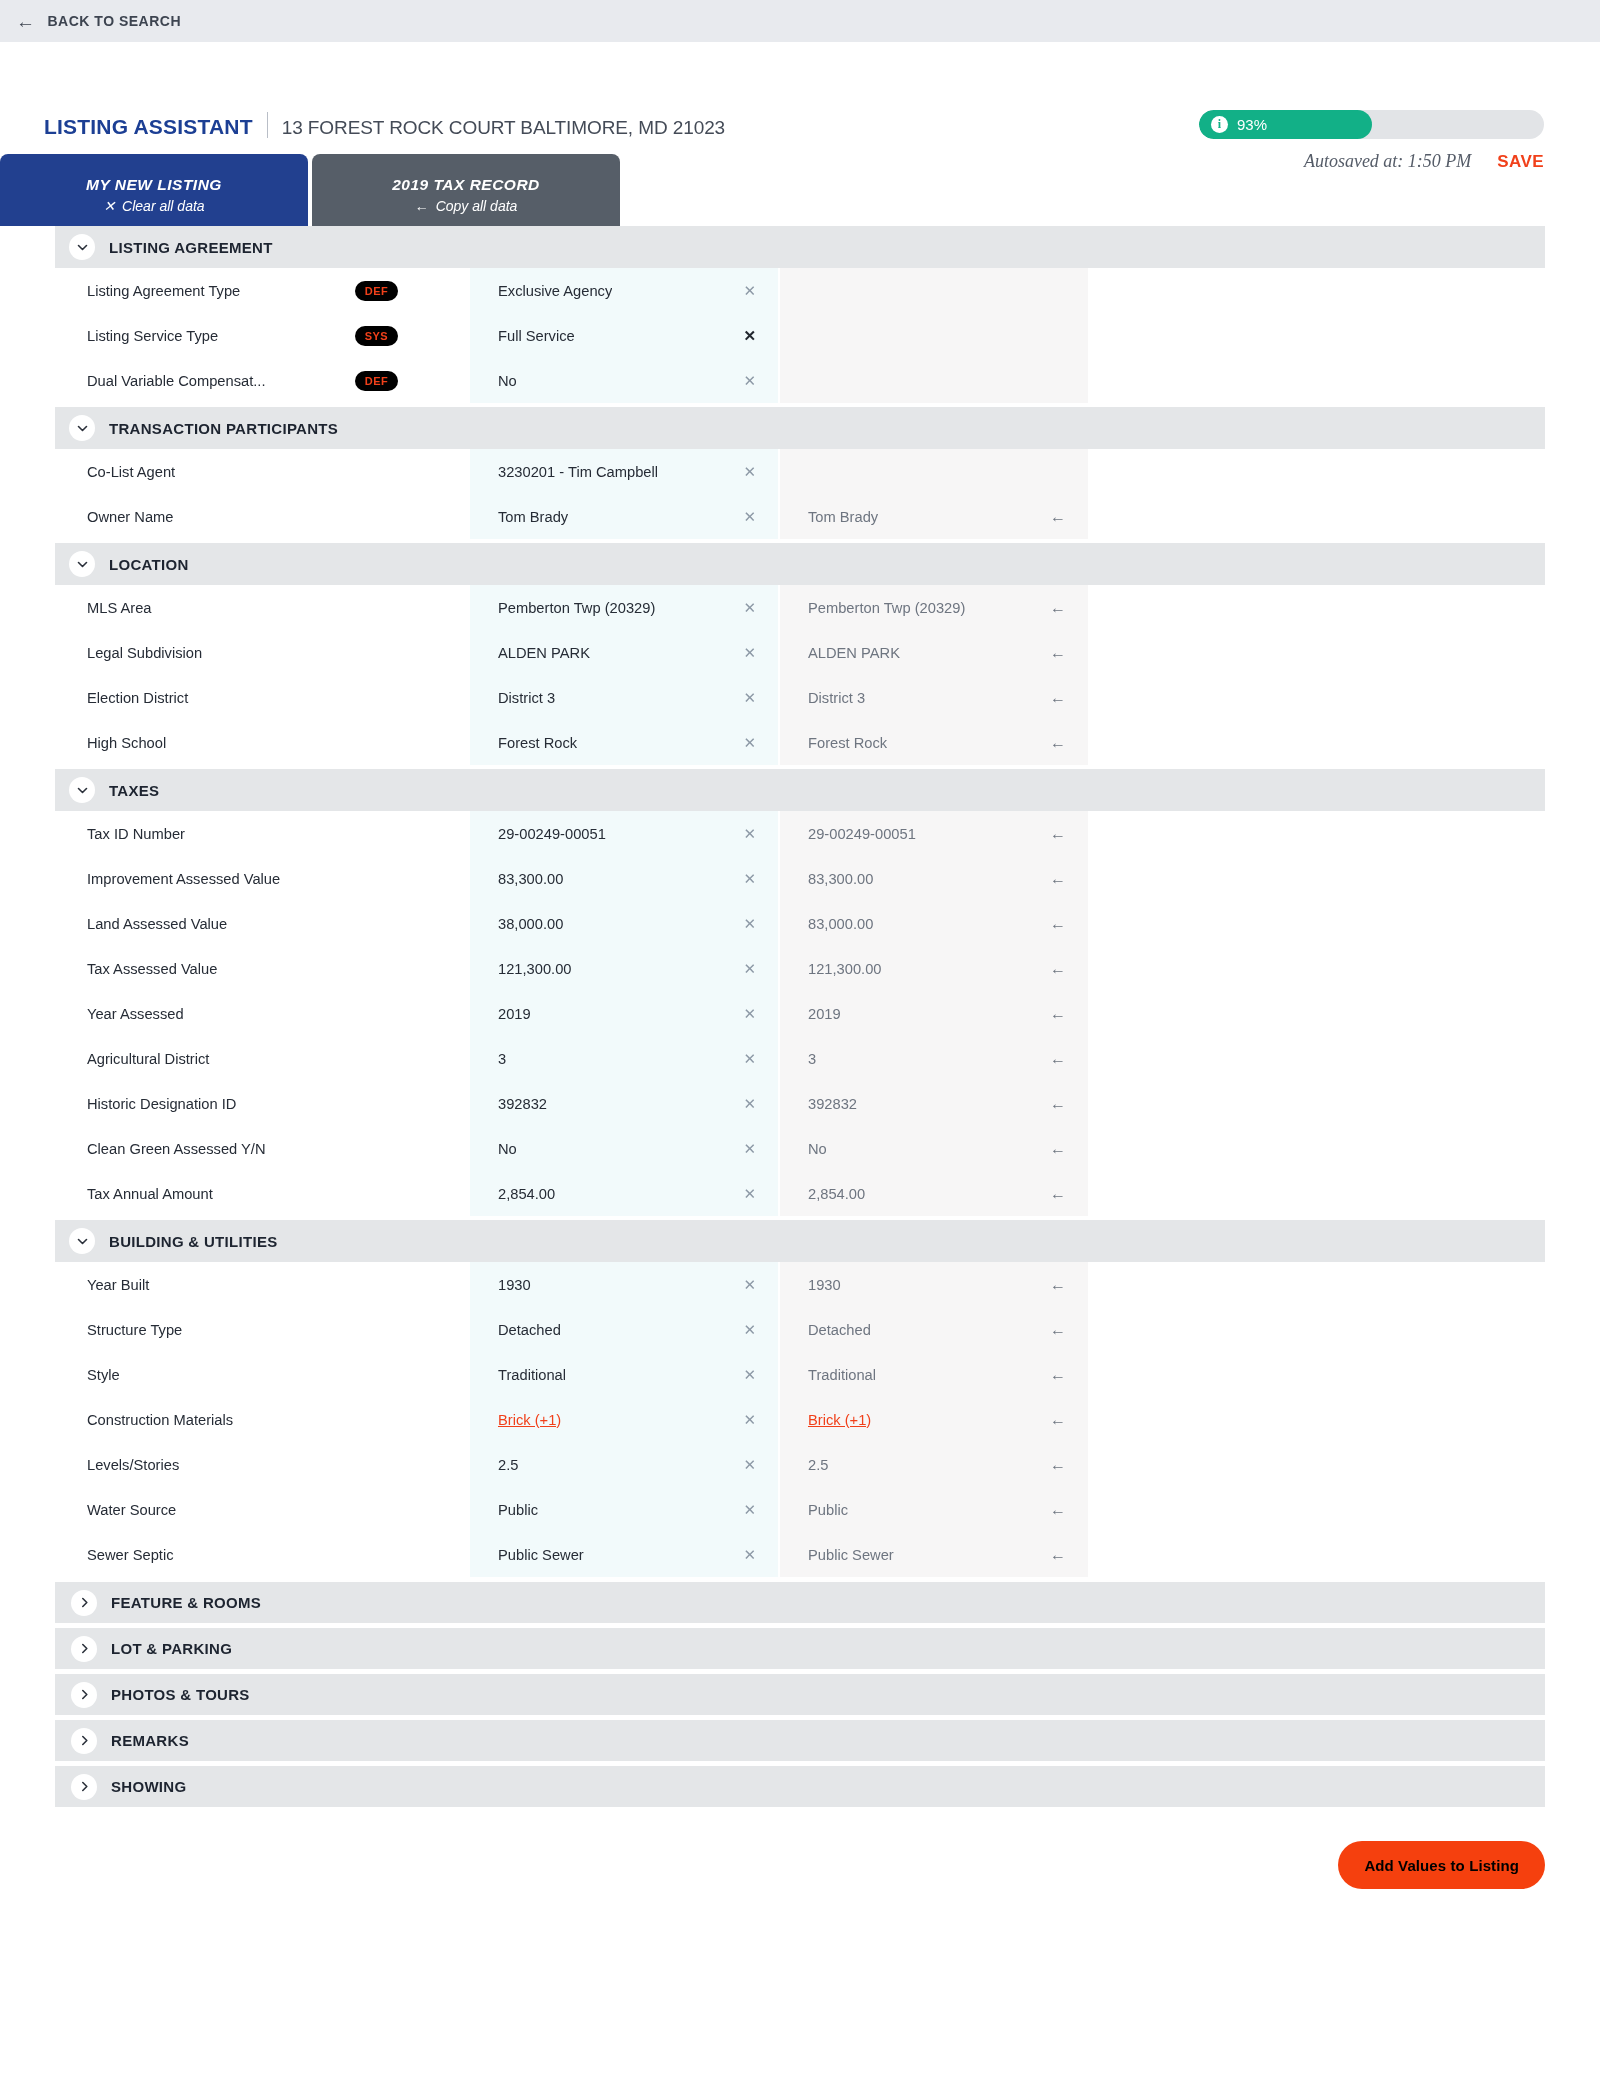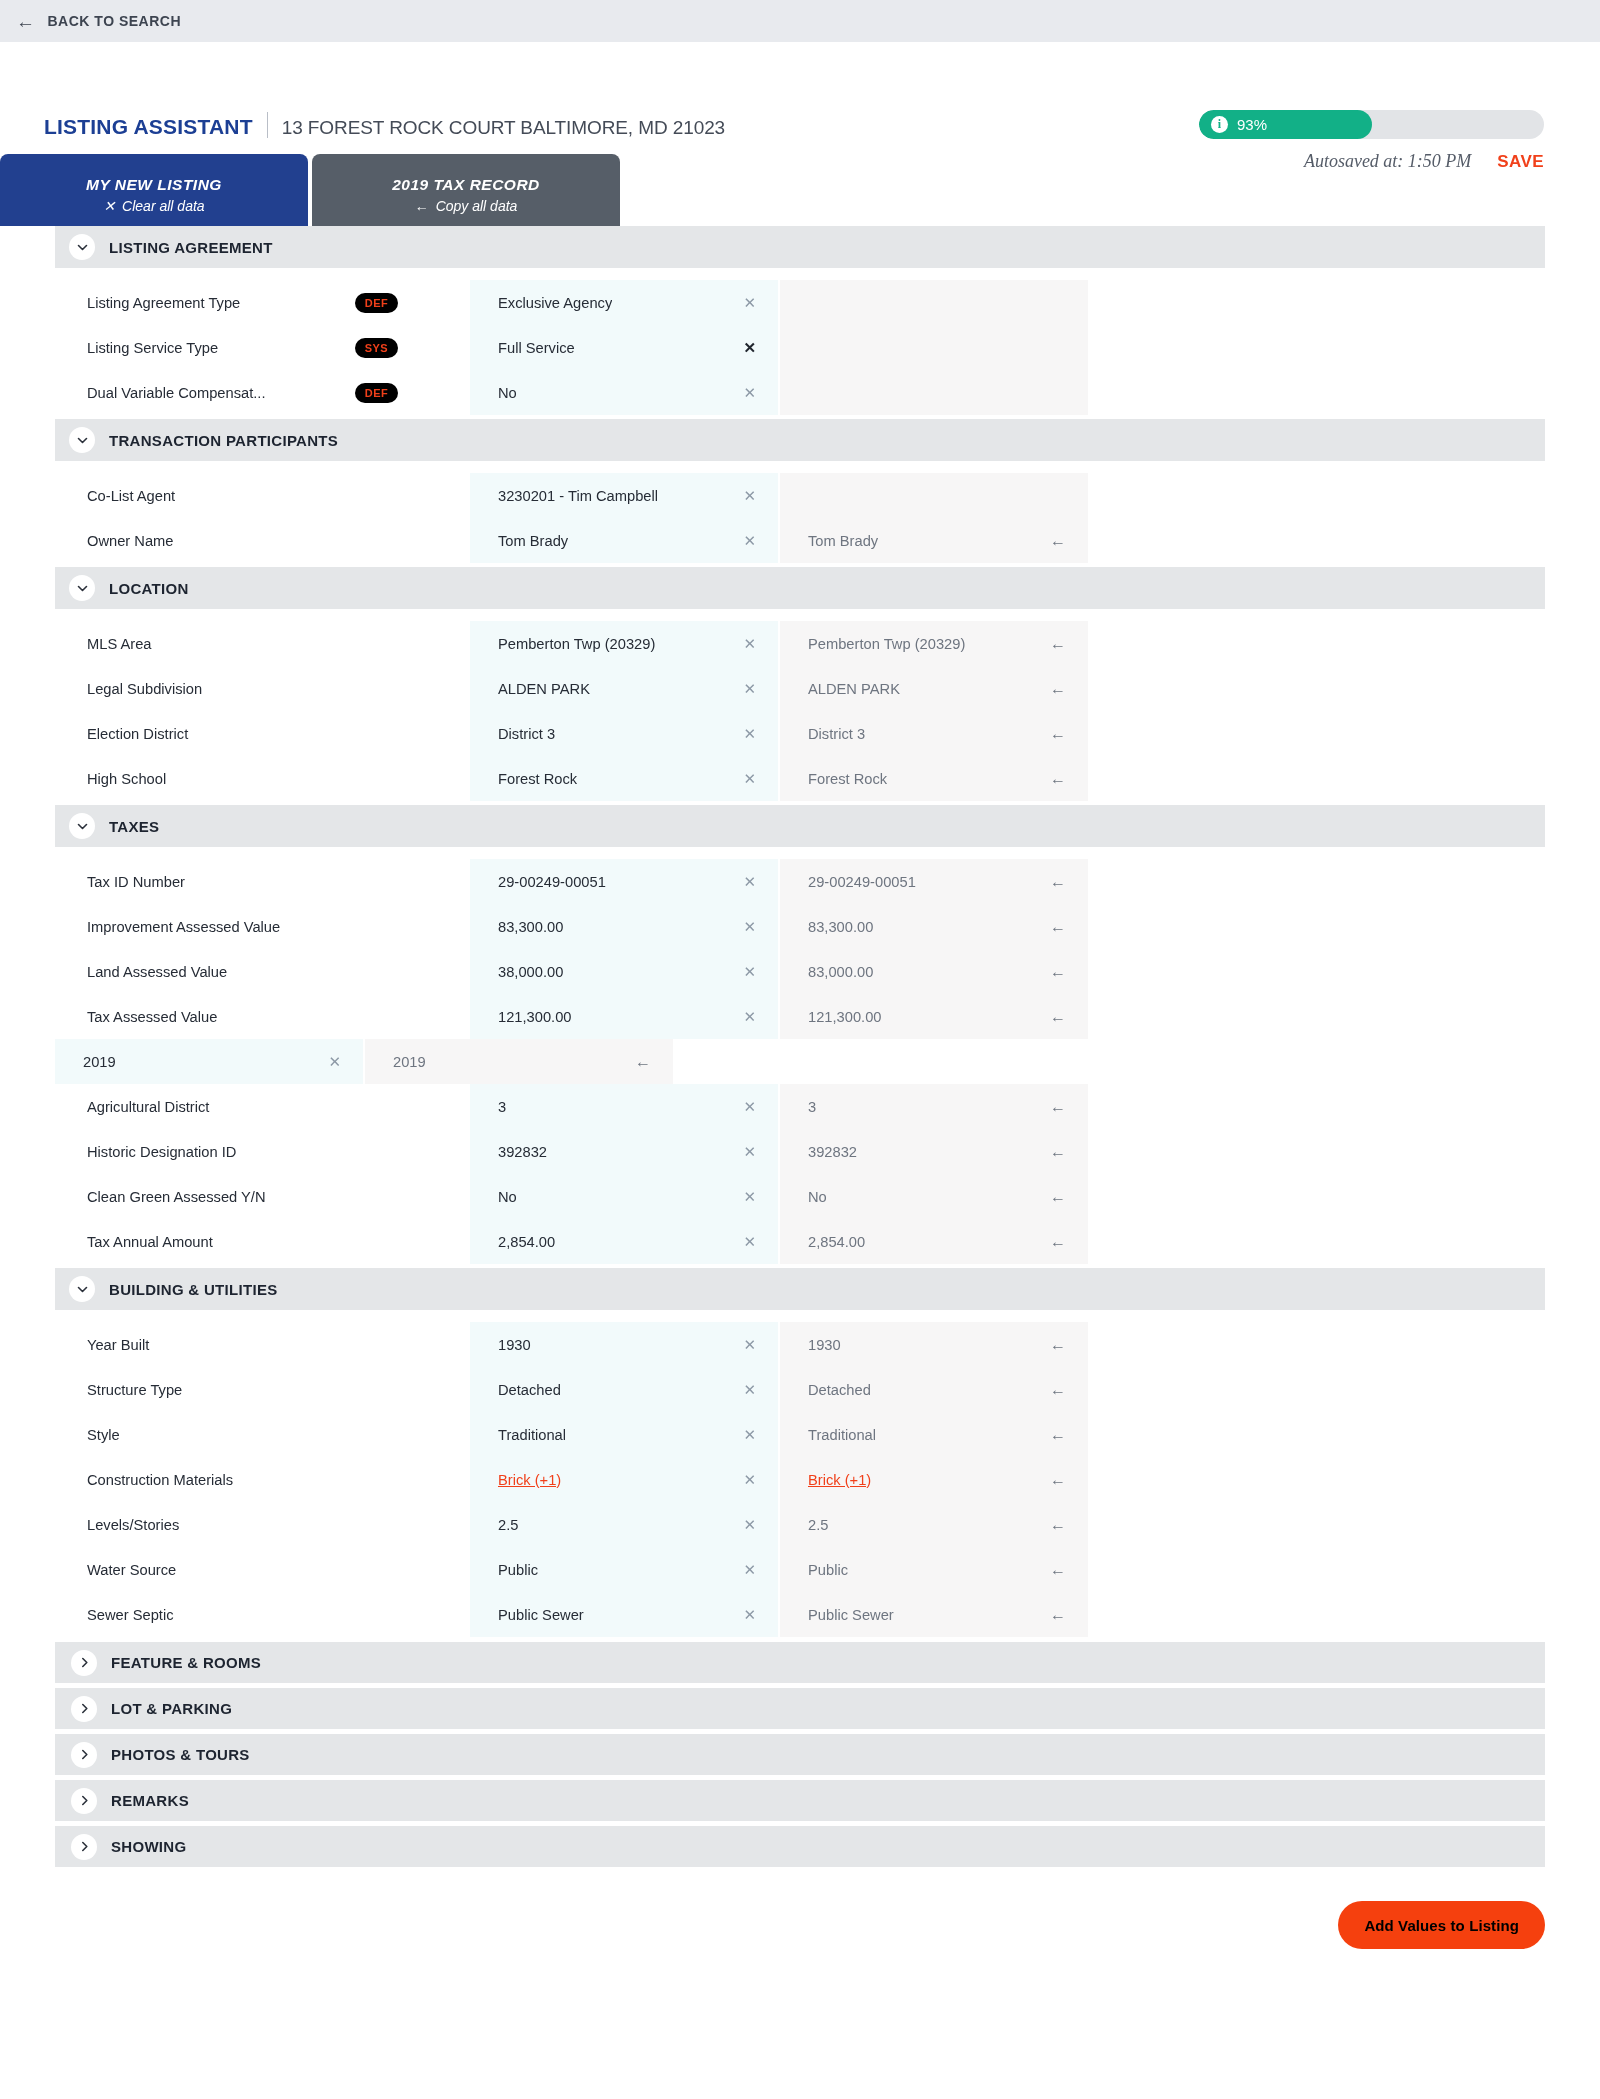--- a/index.html
+++ b/index.html
@@ -131,21 +131,21 @@
   
   .sheet { padding: 0 55px 0 55px; }
   .section { width: 100%; }
   .section-header {
     background: #e4e6e8;
     height: 42px;
     display: flex; align-items: center;
     gap: 14px;
     padding-left: 14px;
     cursor: pointer;
-    margin-bottom: 12px;
+    margin-bottom: 0;
   }
   .section-header.spaced { margin-top: 4px; }
   .chev-badge {
     width: 26px; height: 26px; border-radius: 50%;
     background: #fff;
     display: flex; align-items: center; justify-content: center;
     flex: 0 0 26px;
   }
   .chev-badge svg { display: block; }
   .section-name {
@@ -508,20 +508,21 @@
               <span class="act-x">✕</span>
             </div>
             <div class="gap-col"></div>
             <div class="cell-val col-right">
               <span class="val-text">121,300.00</span>
               <span class="act-arrow">←</span>
             </div>
             <div class="cell-rest"></div>
           </div>
           <div class="row">
+            <div class="cell-label">Year Assessed</div>
             <div class="cell-badge"></div>
             <div class="cell-val col-left">
               <span class="val-text">2019</span>
               <span class="act-x">✕</span>
             </div>
             <div class="gap-col"></div>
             <div class="cell-val col-right">
               <span class="val-text">2019</span>
               <span class="act-arrow">←</span>
             </div>

